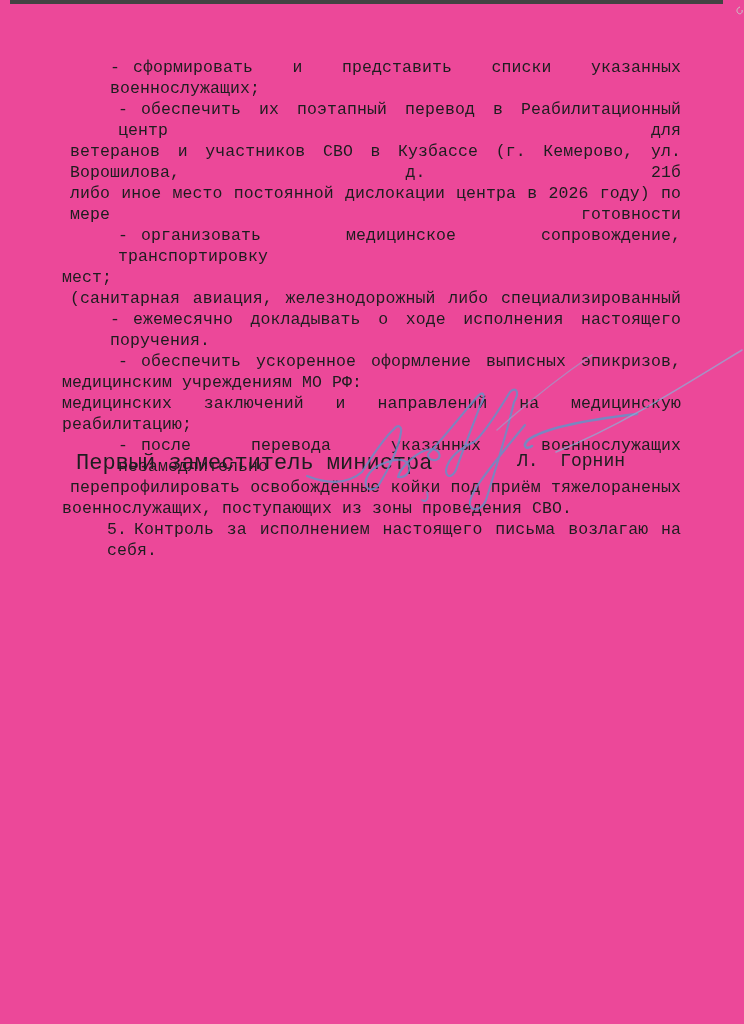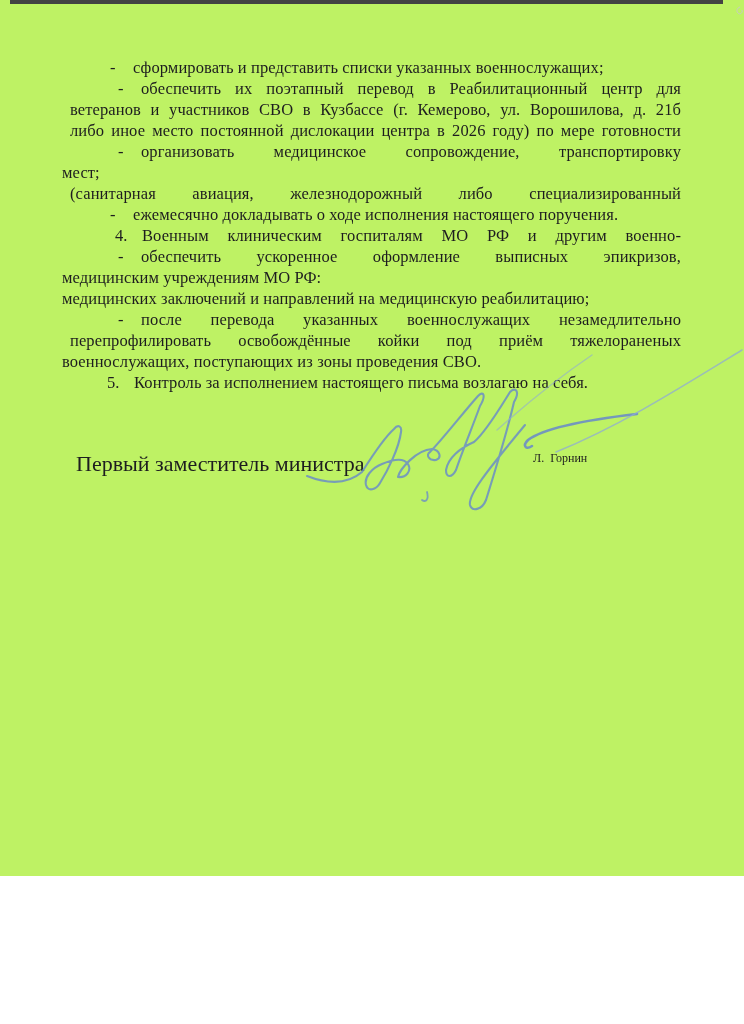--- a/index.html
+++ b/index.html
@@ -1,22 +1,22 @@
 <!DOCTYPE html>
 <html><head>
 <meta charset="utf-8">
 <style>
   html, body { margin: 0; padding: 0; background: #ffffff; }
   .page {
     position: relative;
     width: 744px;
-    height: 876px;
-    background: #bef264;
+    height: 1024px;
+    background: #ec4899;
     overflow: hidden;
-    font-family: Liberation Serif, serif;
+    font-family: Liberation Mono, monospace;
     color: #1d1d1f;
   }
   .scan-bar {
     position: absolute;
     left: 10px; top: 0;
     width: 713px; height: 4px;
     background: #434343;
   }
   .corner-mark {
     position: absolute;
@@ -39,22 +39,22 @@
   .dash .marker { width: 23px; }
   .num  .marker { width: 27px; }
   .sig-role {
     position: absolute;
     left: 76px; top: 451px;
     font-size: 22px;
     white-space: pre;
   }
   .sig-name {
     position: absolute;
-    left: 533px; top: 451px;
-    font-size: 12px;
+    left: 517px; top: 451px;
+    font-size: 18px;
     white-space: pre;
   }
   .signature-svg {
     position: absolute;
     left: 300px; top: 328px;
     width: 450px; height: 195px;
     pointer-events: none;
   }
   .signature-svg path { fill: none; stroke-linecap: round; stroke-linejoin: round; }
 </style>
@@ -71,21 +71,20 @@
 
   <div class="letter-body">
     <div class="line dash"><span class="marker">-</span><span>сформировать и представить списки указанных военнослужащих;</span></div>
     <div class="line dash just"><span class="marker">-</span><span>обеспечить их поэтапный перевод в Реабилитационный центр для</span></div>
     <div class="line just"><span>ветеранов и участников СВО в Кузбассе (г. Кемерово, ул. Ворошилова, д. 21б</span></div>
     <div class="line just"><span>либо иное место постоянной дислокации центра в 2026 году) по мере готовности</span></div>
     <div class="line dash just"><span class="marker">-</span><span>организовать медицинское сопровождение, транспортировку</span></div>
     <div class="line"><span>мест;</span></div>
     <div class="line just"><span>(санитарная авиация, железнодорожный либо специализированный</span></div>
     <div class="line dash"><span class="marker">-</span><span>ежемесячно докладывать о ходе исполнения настоящего поручения.</span></div>
-    <div class="line num just"><span class="marker">4.</span><span>Военным клиническим госпиталям МО РФ и другим военно-</span></div>
     <div class="line dash just"><span class="marker">-</span><span>обеспечить ускоренное оформление выписных эпикризов,</span></div>
     <div class="line"><span>медицинским учреждениям МО РФ:</span></div>
     <div class="line"><span>медицинских заключений и направлений на медицинскую реабилитацию;</span></div>
     <div class="line dash just"><span class="marker">-</span><span>после перевода указанных военнослужащих незамедлительно</span></div>
     <div class="line just"><span>перепрофилировать освобождённые койки под приём тяжелораненых</span></div>
     <div class="line"><span>военнослужащих, поступающих из зоны проведения СВО.</span></div>
     <div class="line num"><span class="marker">5.</span><span>Контроль за исполнением настоящего письма возлагаю на себя.</span></div>
   </div>
 
   <div class="sig-role">Первый заместитель министра</div>

